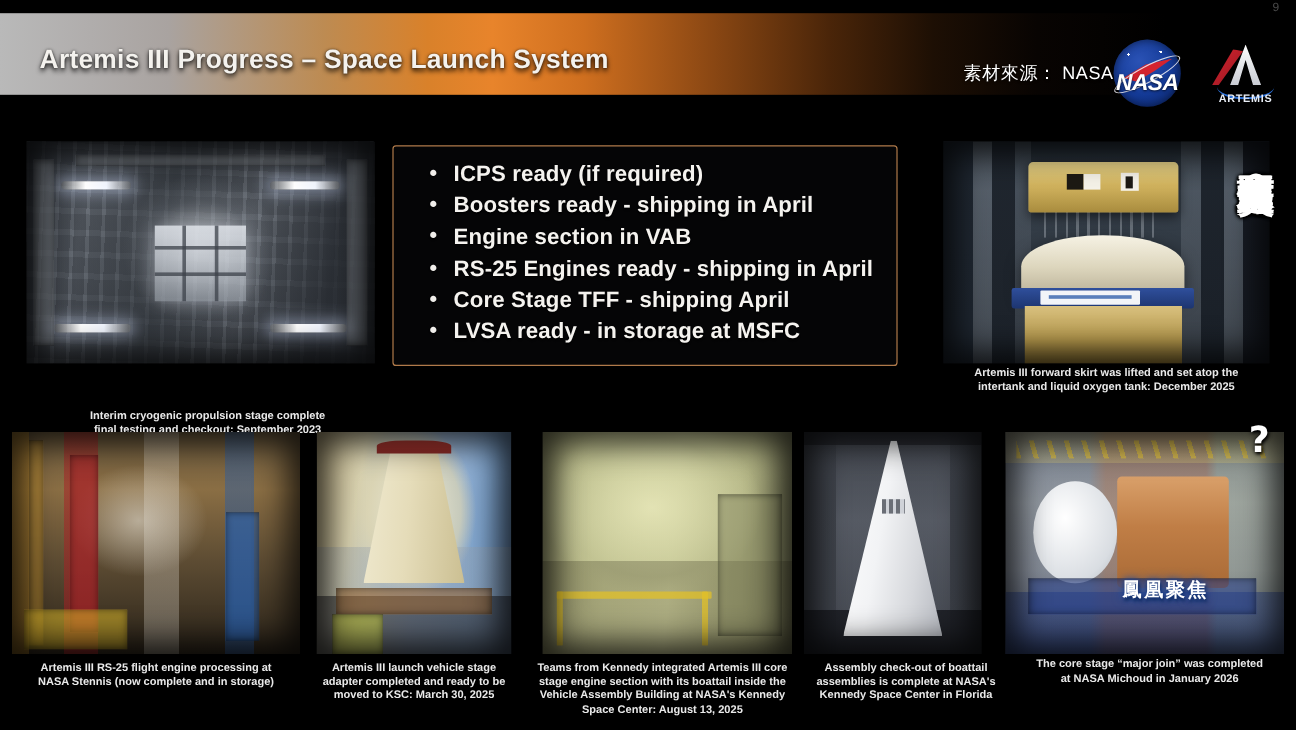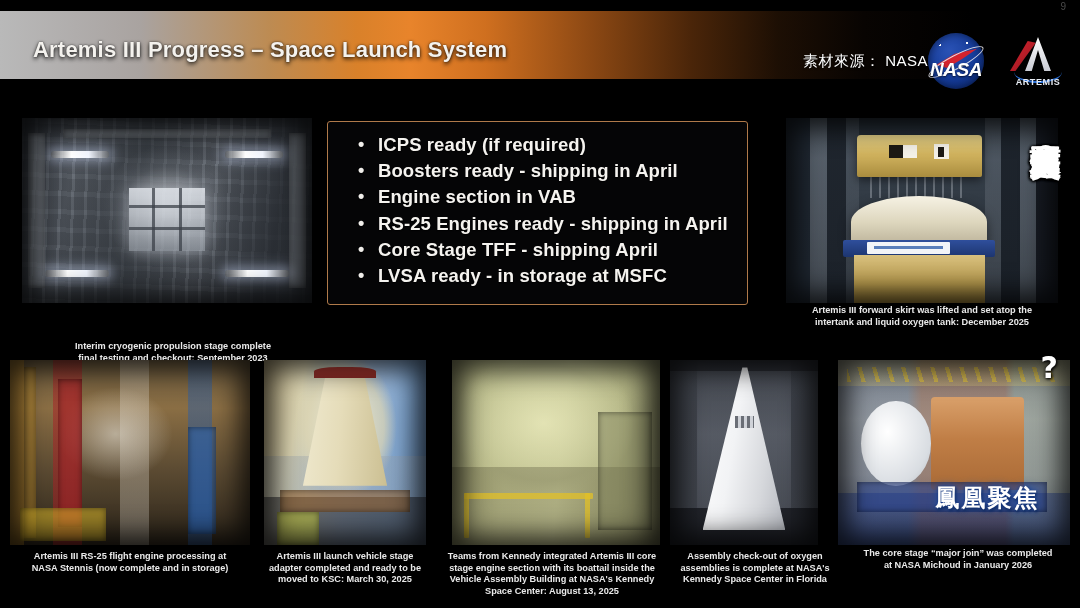--- a/index.html
+++ b/index.html
@@ -266,21 +266,21 @@
     position: absolute; left: 40%; top: 20%; width: 40%; height: 50%;
     background: linear-gradient(180deg,#d9a06a 0%, #c07e46 45%, #a96a36 100%);
     border-radius: 4px;
   }
   #corestage-photo .crane {
     position: absolute; left: 4%; top: 4%; width: 92%; height: 8%;
     background: repeating-linear-gradient(74deg, rgba(228,196,64,.7) 0 4px, transparent 4px 14px);
   }
   #phoenix-watermark {
     position: absolute; left: 42%; top: 66%;
-    font-size: 24px; font-weight: bold; color: #ffffff;
+    font-size: 16px; font-weight: bold; color: #ffffff;
     letter-spacing: 2px;
     font-family: "DejaVu Sans", sans-serif;
     text-shadow: 0 0 5px #1a3f8f, 1px 2px 3px #06204f, 0 0 10px #2456a8;
   }
   #question-mark {
     position: absolute; right: 22px; top: 350px;
     font-size: 30px; font-weight: bold; color: #ffffff;
     text-shadow: 0 0 4px #000, 1px 1px 3px #000;
     font-family: "DejaVu Sans", sans-serif;
   }
@@ -423,21 +423,21 @@
   </div>
 
   <div class="tile" style="left:670px; top:360px; width:148px; height:185px;">
     <div class="photo" id="fwd-photo">
       <span class="shroud"></span>
       <span class="ports"></span>
       <span class="vignette"></span>
     </div>
   </div>
   <div class="caption" style="left:660px; top:551px; width:190px;">
-    <div>Assembly check-out of oxygen</div>
+    <div>Assembly check-out of boattail</div>
     <div>assemblies is complete at NASA's</div>
     <div>Kennedy Space Center in Florida</div>
   </div>
 
   <div class="tile" style="left:838px; top:360px; width:232px; height:185px;">
     <div class="photo" id="corestage-photo">
       <span class="crane"></span>
       <span class="tank"></span>
       <span class="barrel"></span>
       <span class="strut" style="left:8%; top:66%; width:82%; height:16%; background:rgba(36,62,140,.55);"></span>

